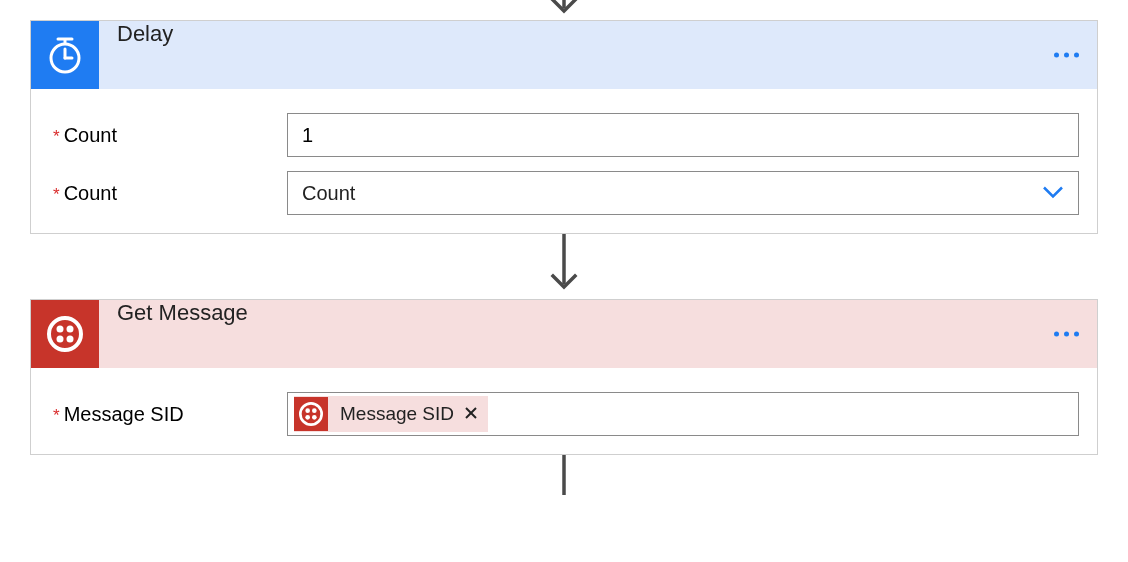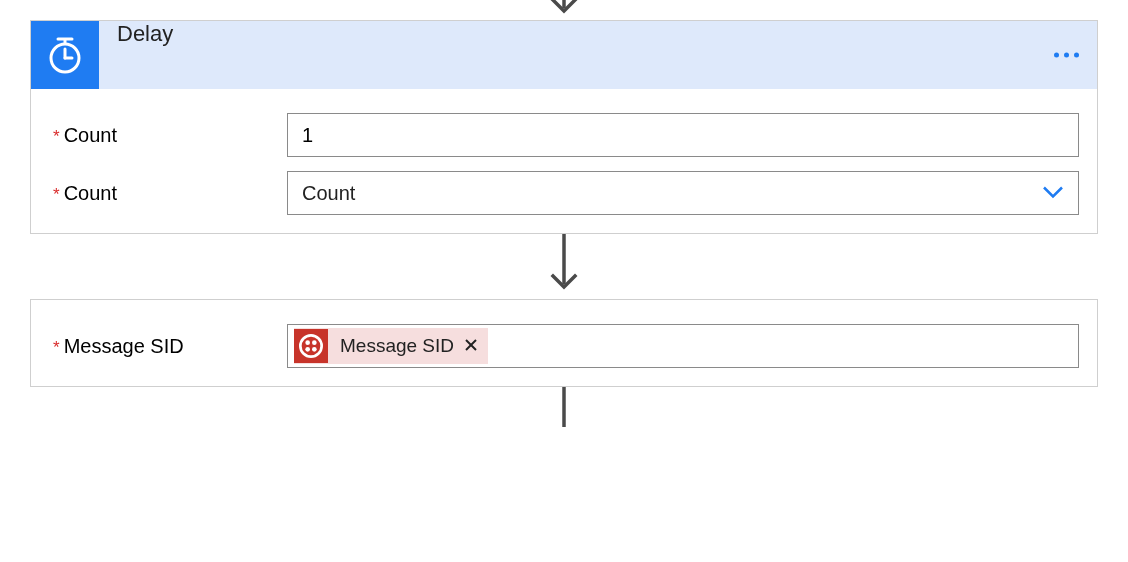--- a/index.html
+++ b/index.html
@@ -190,20 +190,37 @@
   </div>
 
   <div class="arrow-holder arrow-mid">
     <svg width="34" height="65" viewBox="0 0 34 65">
       <line x1="17" y1="0" x2="17" y2="50" stroke="#4a4a4a" stroke-width="3.5"></line>
       <polyline points="6,42 17,53 28,42" fill="none" stroke="#4a4a4a" stroke-width="3.5" stroke-linecap="square"></polyline>
     </svg>
   </div>
 
   <div class="card">
+    <div class="card-header get-header">
+      <div class="card-icon get-icon-bg">
+        <svg width="42" height="42" viewBox="0 0 42 42">
+          <circle cx="21" cy="21" r="16" fill="none" stroke="#ffffff" stroke-width="4"></circle>
+          <circle cx="16" cy="16" r="3.5" fill="#ffffff"></circle>
+          <circle cx="26" cy="16" r="3.5" fill="#ffffff"></circle>
+          <circle cx="16" cy="26" r="3.5" fill="#ffffff"></circle>
+          <circle cx="26" cy="26" r="3.5" fill="#ffffff"></circle>
+        </svg>
+      </div>
+      <div class="card-title">Get Message</div>
+      <div class="card-menu">
+        <span></span>
+          <span></span>
+          <span></span>
+      </div>
+    </div>
     <div class="card-body">
       <div class="field-row">
         <div class="field-label-wrap">
           <span class="req">*</span>
           <span class="field-label">Message SID</span>
         </div>
         <div class="field-control">
           <div class="token">
             <div class="token-icon">
               <svg width="28" height="28" viewBox="0 0 42 42">

